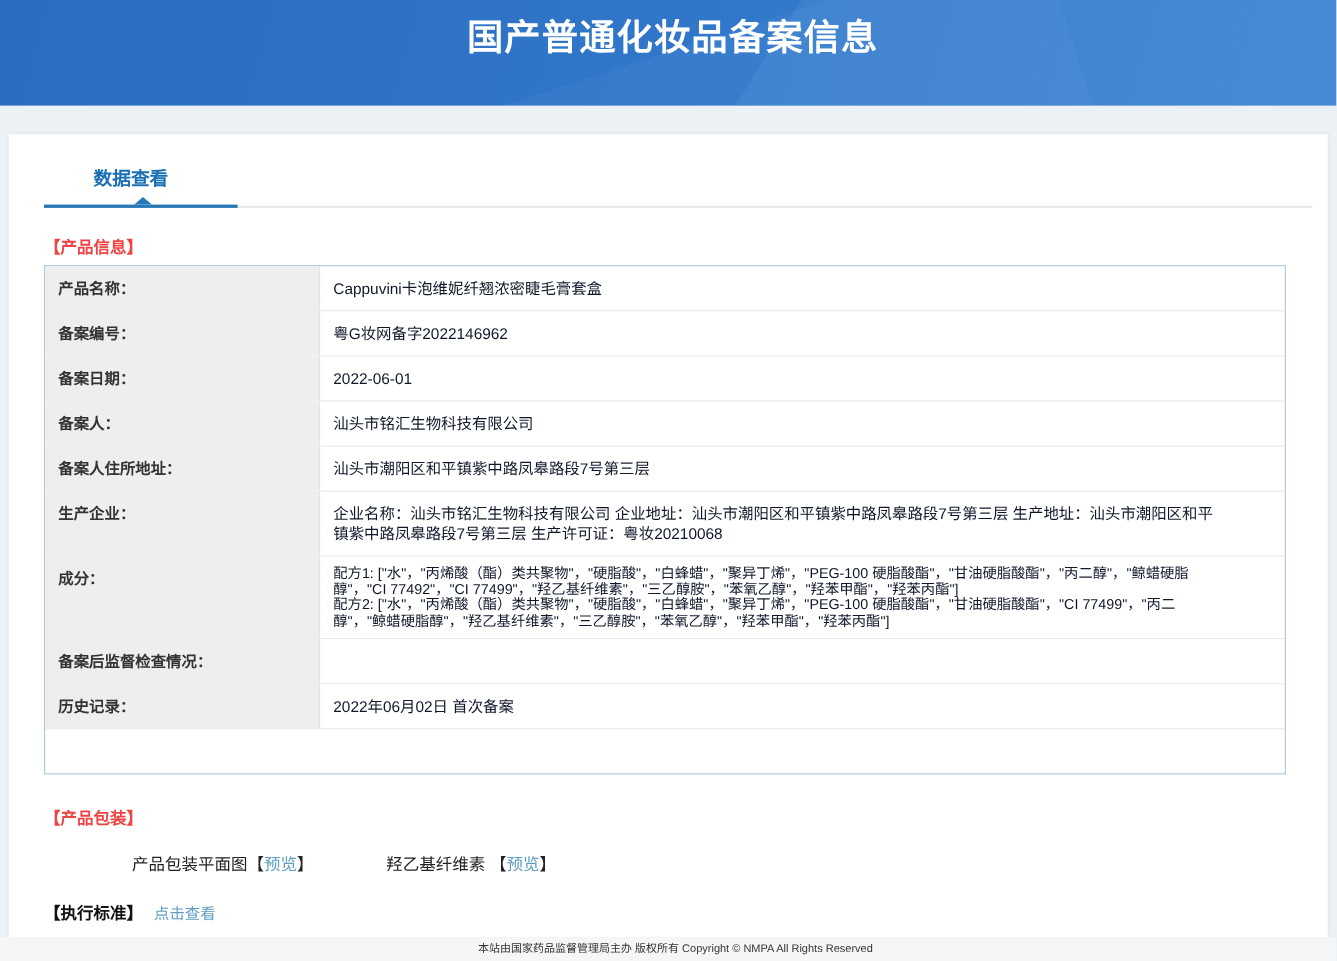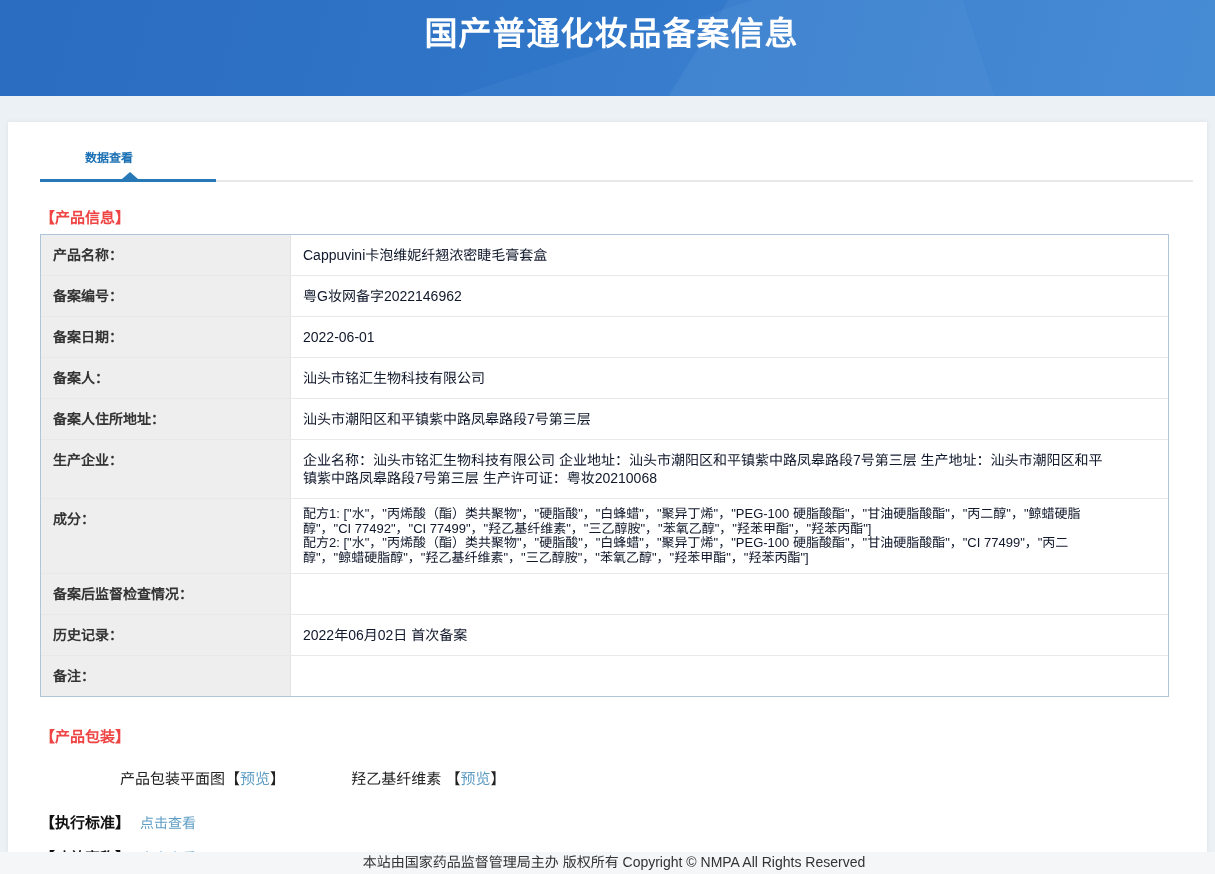--- a/index.html
+++ b/index.html
@@ -39,21 +39,21 @@
     margin:26px 8px 0 8px;
     height:730px;
     background:#ffffff;
     box-shadow:0 0 4px rgba(60,90,120,0.10);
     padding-top:26px;
   }
 
   .tab {
     display:inline-block;
     margin-left:77px;
-    font-size:12px; font-weight:bold; color:#1a70b4;
+    font-size:17px; font-weight:bold; color:#1a70b4;
     cursor:pointer;
   }
   .divider { position:relative; margin:13px 14px 0 32px; height:3px; }
   .divider .grayline { position:absolute; left:0; right:0; top:1px; height:2px; background:#e8e8e8; }
   .divider .blueline { position:absolute; left:0; top:0; width:176px; height:3px; background:#2678b6; }
   .divider .tri {
     position:absolute; left:82px; top:-7px; width:0; height:0;
     border-left:8px solid transparent; border-right:8px solid transparent;
     border-bottom:7px solid #2678b6;
   }
@@ -94,21 +94,21 @@
 
   .inline-sec { margin:23px 0 0 32px; font-size:15px; }
   .inline-sec .sec-label { font-weight:bold; color:#111;margin-top:10px; }
   .inline-sec a.link { margin-left:10px; font-size:14px; }
   .inline-sec + .inline-sec { margin-top:14px; }
 
   
   .footer {
     position:absolute; left:0; right:0; bottom:0; height:22px;
     background:#f4f6f8;
-    text-align:center; font-size:14px; color:#333; line-height:21px;padding-left:13px;
+    text-align:center; font-size:10px; color:#333; line-height:21px;padding-left:13px;
   }
 </style>
 </head>
 <body>
 
 <div class="page">
 
   <div class="header">
     <div class="header-title">国产普通化妆品备案信息</div>
   </div>
@@ -168,21 +168,20 @@
         <div class="trow-label">备案后监督检查情况：</div>
         <div class="trow-value"></div>
       </div>
 
       <div class="trow">
         <div class="trow-label">历史记录：</div>
         <div class="trow-value">2022年06月02日 首次备案</div>
       </div>
 
       <div class="trow">
-        <div class="trow-label">备注：</div>
         <div class="trow-value"></div>
       </div>
 
     </div>
 
     <div class="sec-title" style="margin-top:28px;">【产品包装】</div>
 
     <div class="pack-line">
       <span class="pack-item">
         <span>产品包装平面图</span><span class="bracket">【</span><a class="link">预览</a><span class="bracket">】</span>

